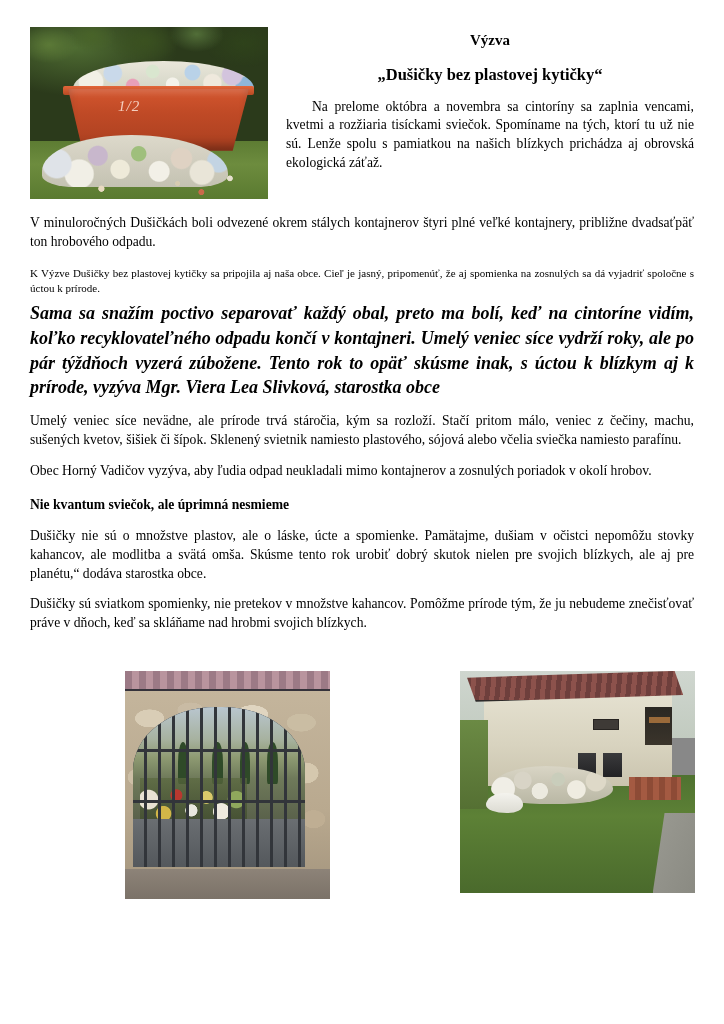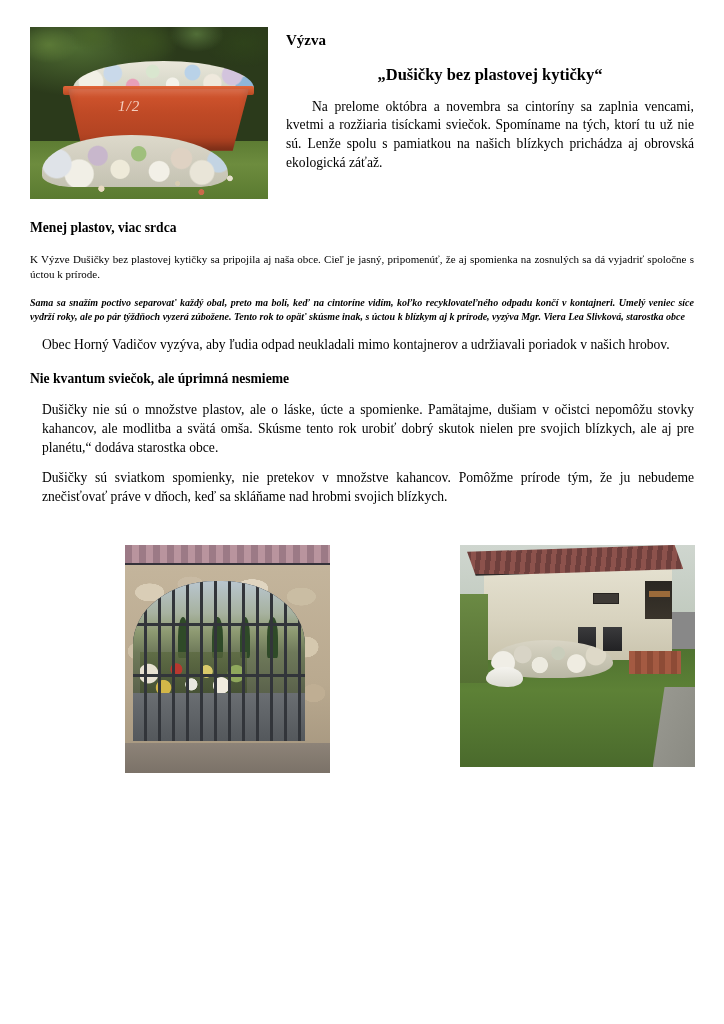--- a/index.html
+++ b/index.html
@@ -114,35 +114,36 @@
     position: absolute; inset: 0;
     background:
       radial-gradient(circle at 30% 94%, #e8d9c0 0 1.2%, rgba(0,0,0,0) 1.5%),
       radial-gradient(circle at 62% 91%, #d6cbb0 0 1%, rgba(0,0,0,0) 1.3%),
       radial-gradient(circle at 72% 96%, #c96a4a 0 1.1%, rgba(0,0,0,0) 1.4%),
       radial-gradient(circle at 84% 88%, #e6e0cf 0 1%, rgba(0,0,0,0) 1.3%);
   }
 
   h1.doc-title {
     margin: 6px 0 0 0;
+    text-align: center;
     font-size: 15px;
     font-weight: bold;
     line-height: 1.2;
   }
   h2.doc-subtitle {
     margin: 16px 0 0 0;
     text-align: center;
     font-size: 16.5px;
     font-weight: bold;
     line-height: 1.25;
     padding-left: 29px;
   }
 
   p.body {
-    margin: 12px 0 0 12px;
+    margin: 12px 0 0 0;
     font-size: 13.6px;
     line-height: 1.38;
     text-align: justify;
     text-indent: 0;
   }
   p.body.indent { text-indent: 26px; }
   p.tight { margin-top: 11px; }
 
   h3.sec {
     margin: 16px 0 0 0;
@@ -152,22 +153,22 @@
     text-align: left;
   }
   p.lead-bold {
     margin: 14px 0 0 0;
     font-size: 11px;
     font-weight: normal;
     line-height: 1.38;
     text-align: justify;
   }
   p.quote {
-    margin: 14px 0 0 0;
-    font-size: 10px;
+    margin: 5px 0 0 0;
+    font-size: 18px;
     font-weight: bold;
     font-style: italic;
     line-height: 1.38;
     text-align: justify;
   }
 
   .clearer { clear: both; height: 0; }
 
   
   .photo-row {
@@ -341,29 +342,30 @@
   </figure>
 
   <h1 class="doc-title">Výzva</h1>
   <h2 class="doc-subtitle">„Dušičky bez plastovej kytičky“</h2>
 
   <p class="body indent">Na prelome októbra a novembra sa cintoríny sa zaplnia vencami, kvetmi a rozžiaria tisíckami sviečok. Spomíname na tých, ktorí tu už nie sú. Lenže spolu s pamiatkou na našich blízkych prichádza aj obrovská ekologická záťaž.</p>
 
 
   <div class="clearer"></div>
 
-
-  <h3 class="sec">Menej plastov, viac srdca</h3>
+  <p class="body tight">V minuloročných Dušičkách boli odvezené okrem stálych kontajnerov štyri  plné veľké kontajnery, približne dvadsaťpäť ton hrobového odpadu.</p>
+
 
   <p class="lead-bold">K Výzve Dušičky bez plastovej kytičky sa pripojila aj naša obce. Cieľ je jasný, pripomenúť, že aj spomienka na zosnulých sa dá vyjadriť spoločne s úctou k prírode.</p>
 
   <p class="quote">Sama sa snažím poctivo separovať každý obal, preto ma bolí, keď na cintoríne vidím, koľko recyklovateľného odpadu končí v kontajneri. Umelý veniec síce vydrží roky, ale po pár týždňoch vyzerá zúbožene. Tento rok to opäť skúsme inak, s úctou k blízkym aj k prírode, vyzýva Mgr. Viera Lea Slivková, starostka obce</p>
 
-
-  <p class="body">Obec Horný Vadičov vyzýva, aby ľudia odpad neukladali mimo kontajnerov a udržiavali poriadok v našich hrobov.</p>
+  <p class="body">Umelý veniec síce nevädne, ale prírode trvá stáročia, kým sa rozloží. Stačí pritom málo, veniec z čečiny, machu, sušených kvetov, šišiek či šípok. Sklenený svietnik namiesto plastového, sójová alebo včelia sviečka namiesto parafínu.</p>
+
+  <p class="body">Obec Horný Vadičov vyzýva, aby ľudia odpad neukladali mimo kontajnerov a zosnulých poriadok v okolí hrobov.</p>
 
   <h3 class="sec">Nie kvantum sviečok, ale úprimná nesmieme</h3>
 
   <p class="body">Dušičky nie sú o množstve plastov, ale o láske, úcte a spomienke. Pamätajme, dušiam v očistci nepomôžu stovky kahancov, ale modlitba a svätá omša. Skúsme tento rok urobiť dobrý skutok nielen pre svojich blízkych, ale aj pre planétu,“ dodáva starostka obce.</p>
 
   <p class="body">Dušičky sú sviatkom spomienky, nie pretekov v množstve kahancov. Pomôžme prírode tým, že ju nebudeme znečisťovať práve v dňoch, keď sa skláňame nad hrobmi svojich blízkych.</p>
 
   <div class="photo-row">
 
     <figure class="photo-frame" id="photo-gate">

